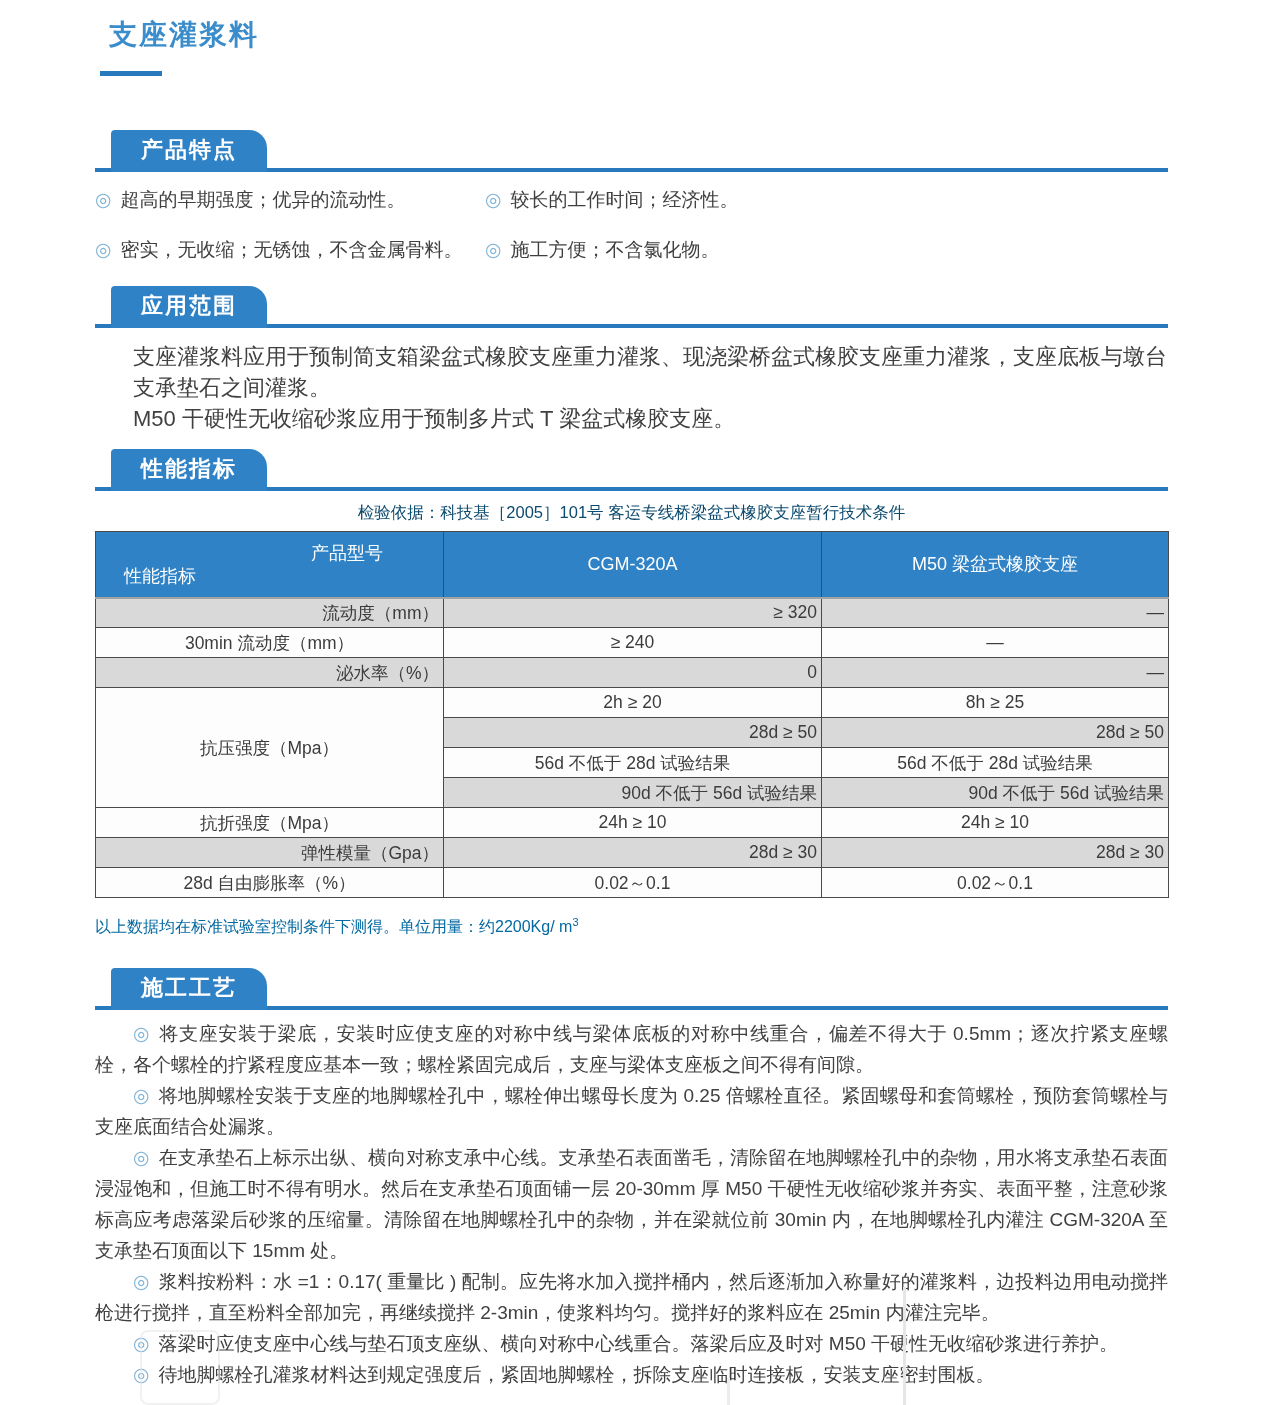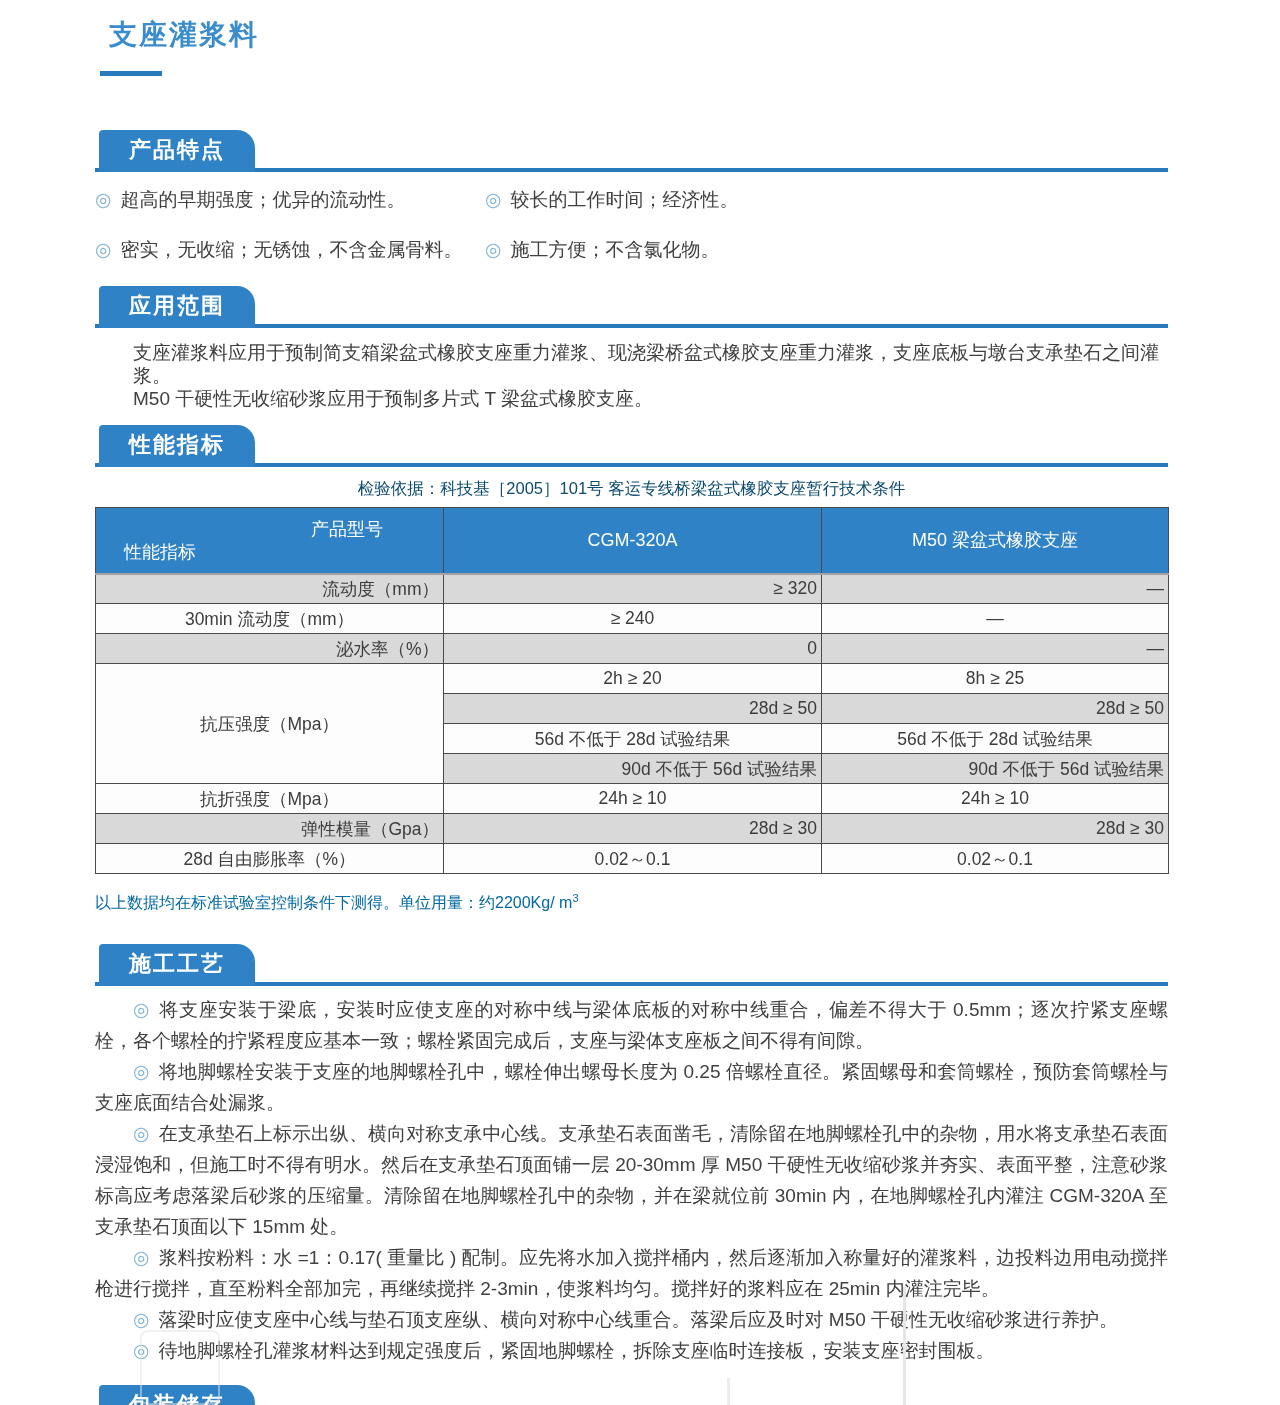--- a/index.html
+++ b/index.html
@@ -12,33 +12,33 @@
   .content { position:relative; margin-left:95px; width:1073px; }
 
   
   .page-title { padding-top:16px; margin-left:14px; font-size:28px; font-weight:bold; color:#3a8ccb; letter-spacing:2px; }
   .title-line { margin:17px 0 0 5px; width:62px; height:5px; background:#2979be; }
 
   
   .sec-head { position:relative; height:42px; }
   .sec-head .rule { position:absolute; left:0; right:0; bottom:0; height:4px; background:#2979be; }
   .sec-head .chip {
-    position:absolute; left:4px; bottom:0; height:42px; line-height:40px;
+    position:absolute; left:16px; bottom:0; height:42px; line-height:40px;
     background:#2e82c5; color:#ffffff; font-size:22px; font-weight:bold;
     padding:0 30px; border-radius:4px 18px 0 0; letter-spacing:2px;
   }
 
   .ring { color:#7fb3d6; font-size:19px; margin-right:9px; }
 
   
   .feat-grid { margin-top:16px; display:grid; grid-template-columns:390px 1fr; grid-template-rows:repeat(2,auto); grid-auto-flow:column; row-gap:26px; font-size:19px; }
   .feat-item { line-height:24px; }
 
   
-  .app-block { margin-top:13px; padding-left:38px; font-size:19px; line-height:23px; }
+  .app-block { margin-top:13px; padding-left:38px; font-size:22px; line-height:31px; }
 
   
   .basis { margin-top:11px; text-align:center; font-size:16.5px; color:#0c4a6e; }
   table.spec { margin-top:7px; width:1073px; border-collapse:collapse; table-layout:fixed; font-size:17.5px; color:#3c3c3c; }
   table.spec td { border:1px solid #4a4a4a; text-align:center; height:30px; padding:0 4px; background:#fdfdfd; }
   table.spec tr.head td { background:#2e82c5; color:#ffffff; height:66px; font-size:18px; }
   table.spec tr.head { border-bottom:2px solid #a3a3a3; }
   table.spec td.shade { background:#d9d9d9;text-align:right; }
   td.corner { position:relative; padding:0;
     background-image:linear-gradient(to bottom right, rgba(0,0,0,0) calc(50% - 1px), #2b3f52 calc(50% - 1px), #2b3f52 calc(50% + 1px), rgba(0,0,0,0) calc(50% + 1px));

